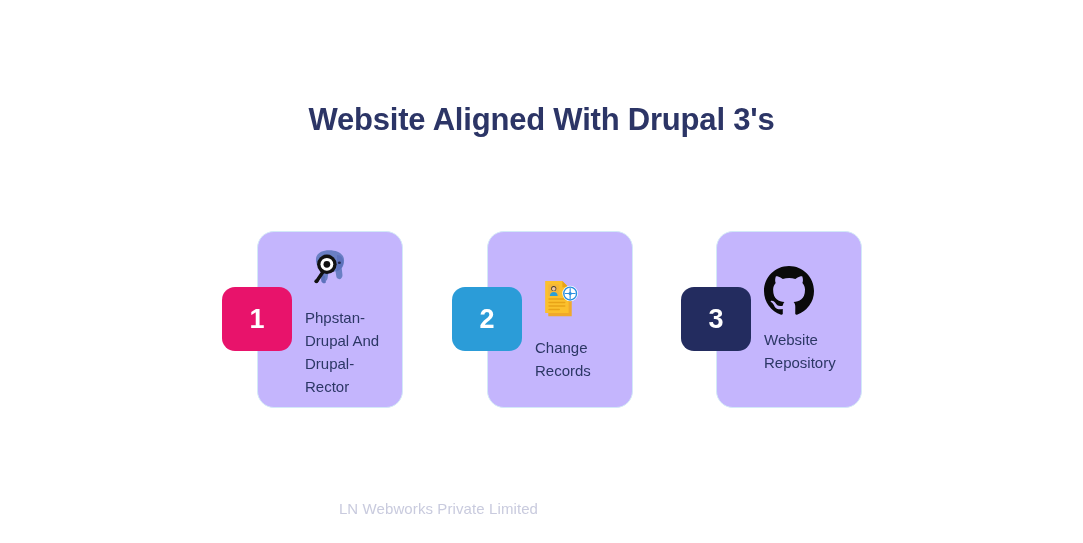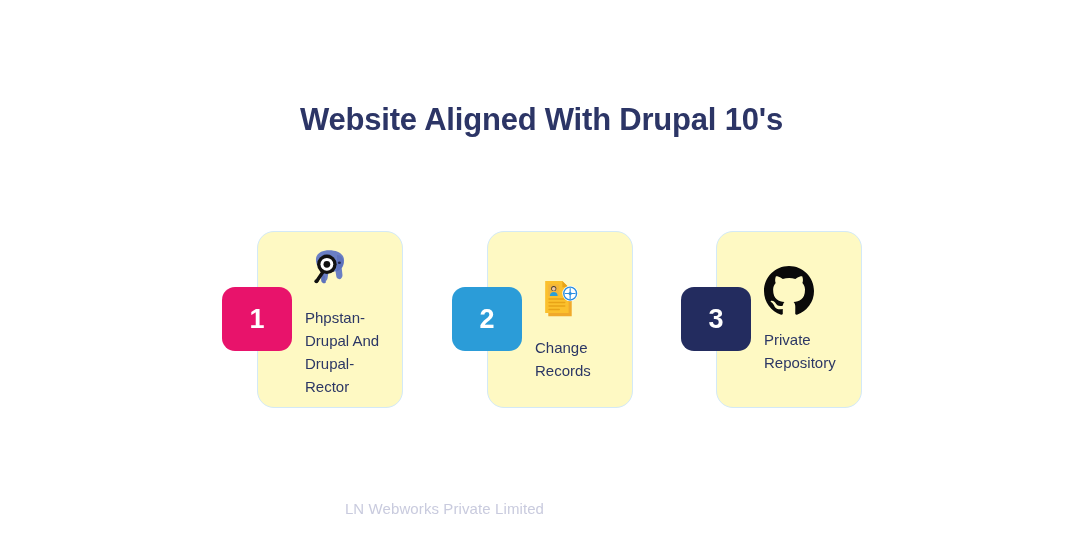--- a/index.html
+++ b/index.html
@@ -54,21 +54,21 @@
     top: 0;
   }
   .card-wrap.c0 { left: 257px; }
   .card-wrap.c1 { left: 487px; }
   .card-wrap.c2 { left: 716px; }
 
   .card {
     position: relative;
     width: 146px;
     height: 177px;
-    background: #fef9c3;
+    background: #c4b5fd;
     border: 1px solid #D3E9F7;
     border-radius: 17px;
   }
 
   .card-inner {
     position: absolute;
     left: 47px;
     right: 6px;
     top: 0;
     bottom: 0;
@@ -119,35 +119,35 @@
     font-size: 27px;
     font-weight: bold;
     line-height: 1;
     z-index: 3;
   }
 
   
   .footer {
     position: absolute;
     top: 500px;
-    left: 14px;
+    left: 8px;
     width: 861px;
     text-align: center;
     font-size: 15px;
     color: #C9CBDE;
     letter-spacing: 0.1px;
   }
 </style>
 </head>
 <body>
 
 <div class="slide">
 
   <div class="title-block">
-    <span class="title-line">Website Aligned With Drupal 10's</span>
+    <span class="title-line">Website Aligned With Drupal 3's</span>
   </div>
 
   <div class="cards">
 
     <div class="card-wrap c0">
       <div class="card">
         <div class="card-inner">
           <svg class="card-icon" viewBox="0 0 64 64" aria-hidden="true">
 
             <path d="M14 20c0-7 6-12 17-12s19 5 19 13c0 4-1 7-3 10l1 9c0 3-2 5-4 5s-4-2-4-4l-1-6c-3 1-6 1-9 1l-1 7c0 3-2 5-4 5s-4-2-4-5l1-9c-5-3-8-8-8-14z" fill="#6A7FC4"></path>
@@ -205,21 +205,21 @@
         <span>2</span>
       </div>
     </div>
 
     <div class="card-wrap c2">
       <div class="card">
         <div class="card-inner">
           <svg class="card-icon" viewBox="0 0 16 16" aria-hidden="true">
             <path fill="#0A0A0A" fill-rule="evenodd" d="M8 0C3.58 0 0 3.58 0 8c0 3.54 2.29 6.53 5.47 7.59.4.07.55-.17.55-.38 0-.19-.01-.82-.01-1.49-2.01.37-2.53-.49-2.69-.94-.09-.23-.48-.94-.82-1.13-.28-.15-.68-.52-.01-.53.63-.01 1.08.58 1.23.82.72 1.21 1.87.87 2.33.66.07-.52.28-.87.51-1.07-1.78-.2-3.64-.89-3.64-3.95 0-.87.31-1.59.82-2.15-.08-.2-.36-1.02.08-2.12 0 0 .67-.21 2.2.82.64-.18 1.32-.27 2-.27s1.36.09 2 .27c1.53-1.04 2.2-.82 2.2-.82.44 1.1.16 1.92.08 2.12.51.56.82 1.27.82 2.15 0 3.07-1.87 3.75-3.65 3.95.29.25.54.73.54 1.48 0 1.07-.01 1.93-.01 2.2 0 .21.15.46.55.38A8.01 8.01 0 0 0 16 8c0-4.42-3.58-8-8-8z"></path>
           </svg>
-          <div class="card-label">Private Repository</div>
+          <div class="card-label">Website Repository</div>
         </div>
       </div>
       <div class="badge" style="background:#232C5F">
         <span>3</span>
       </div>
     </div>
 
   </div>
 
   <div class="footer">LN Webworks Private Limited</div>

